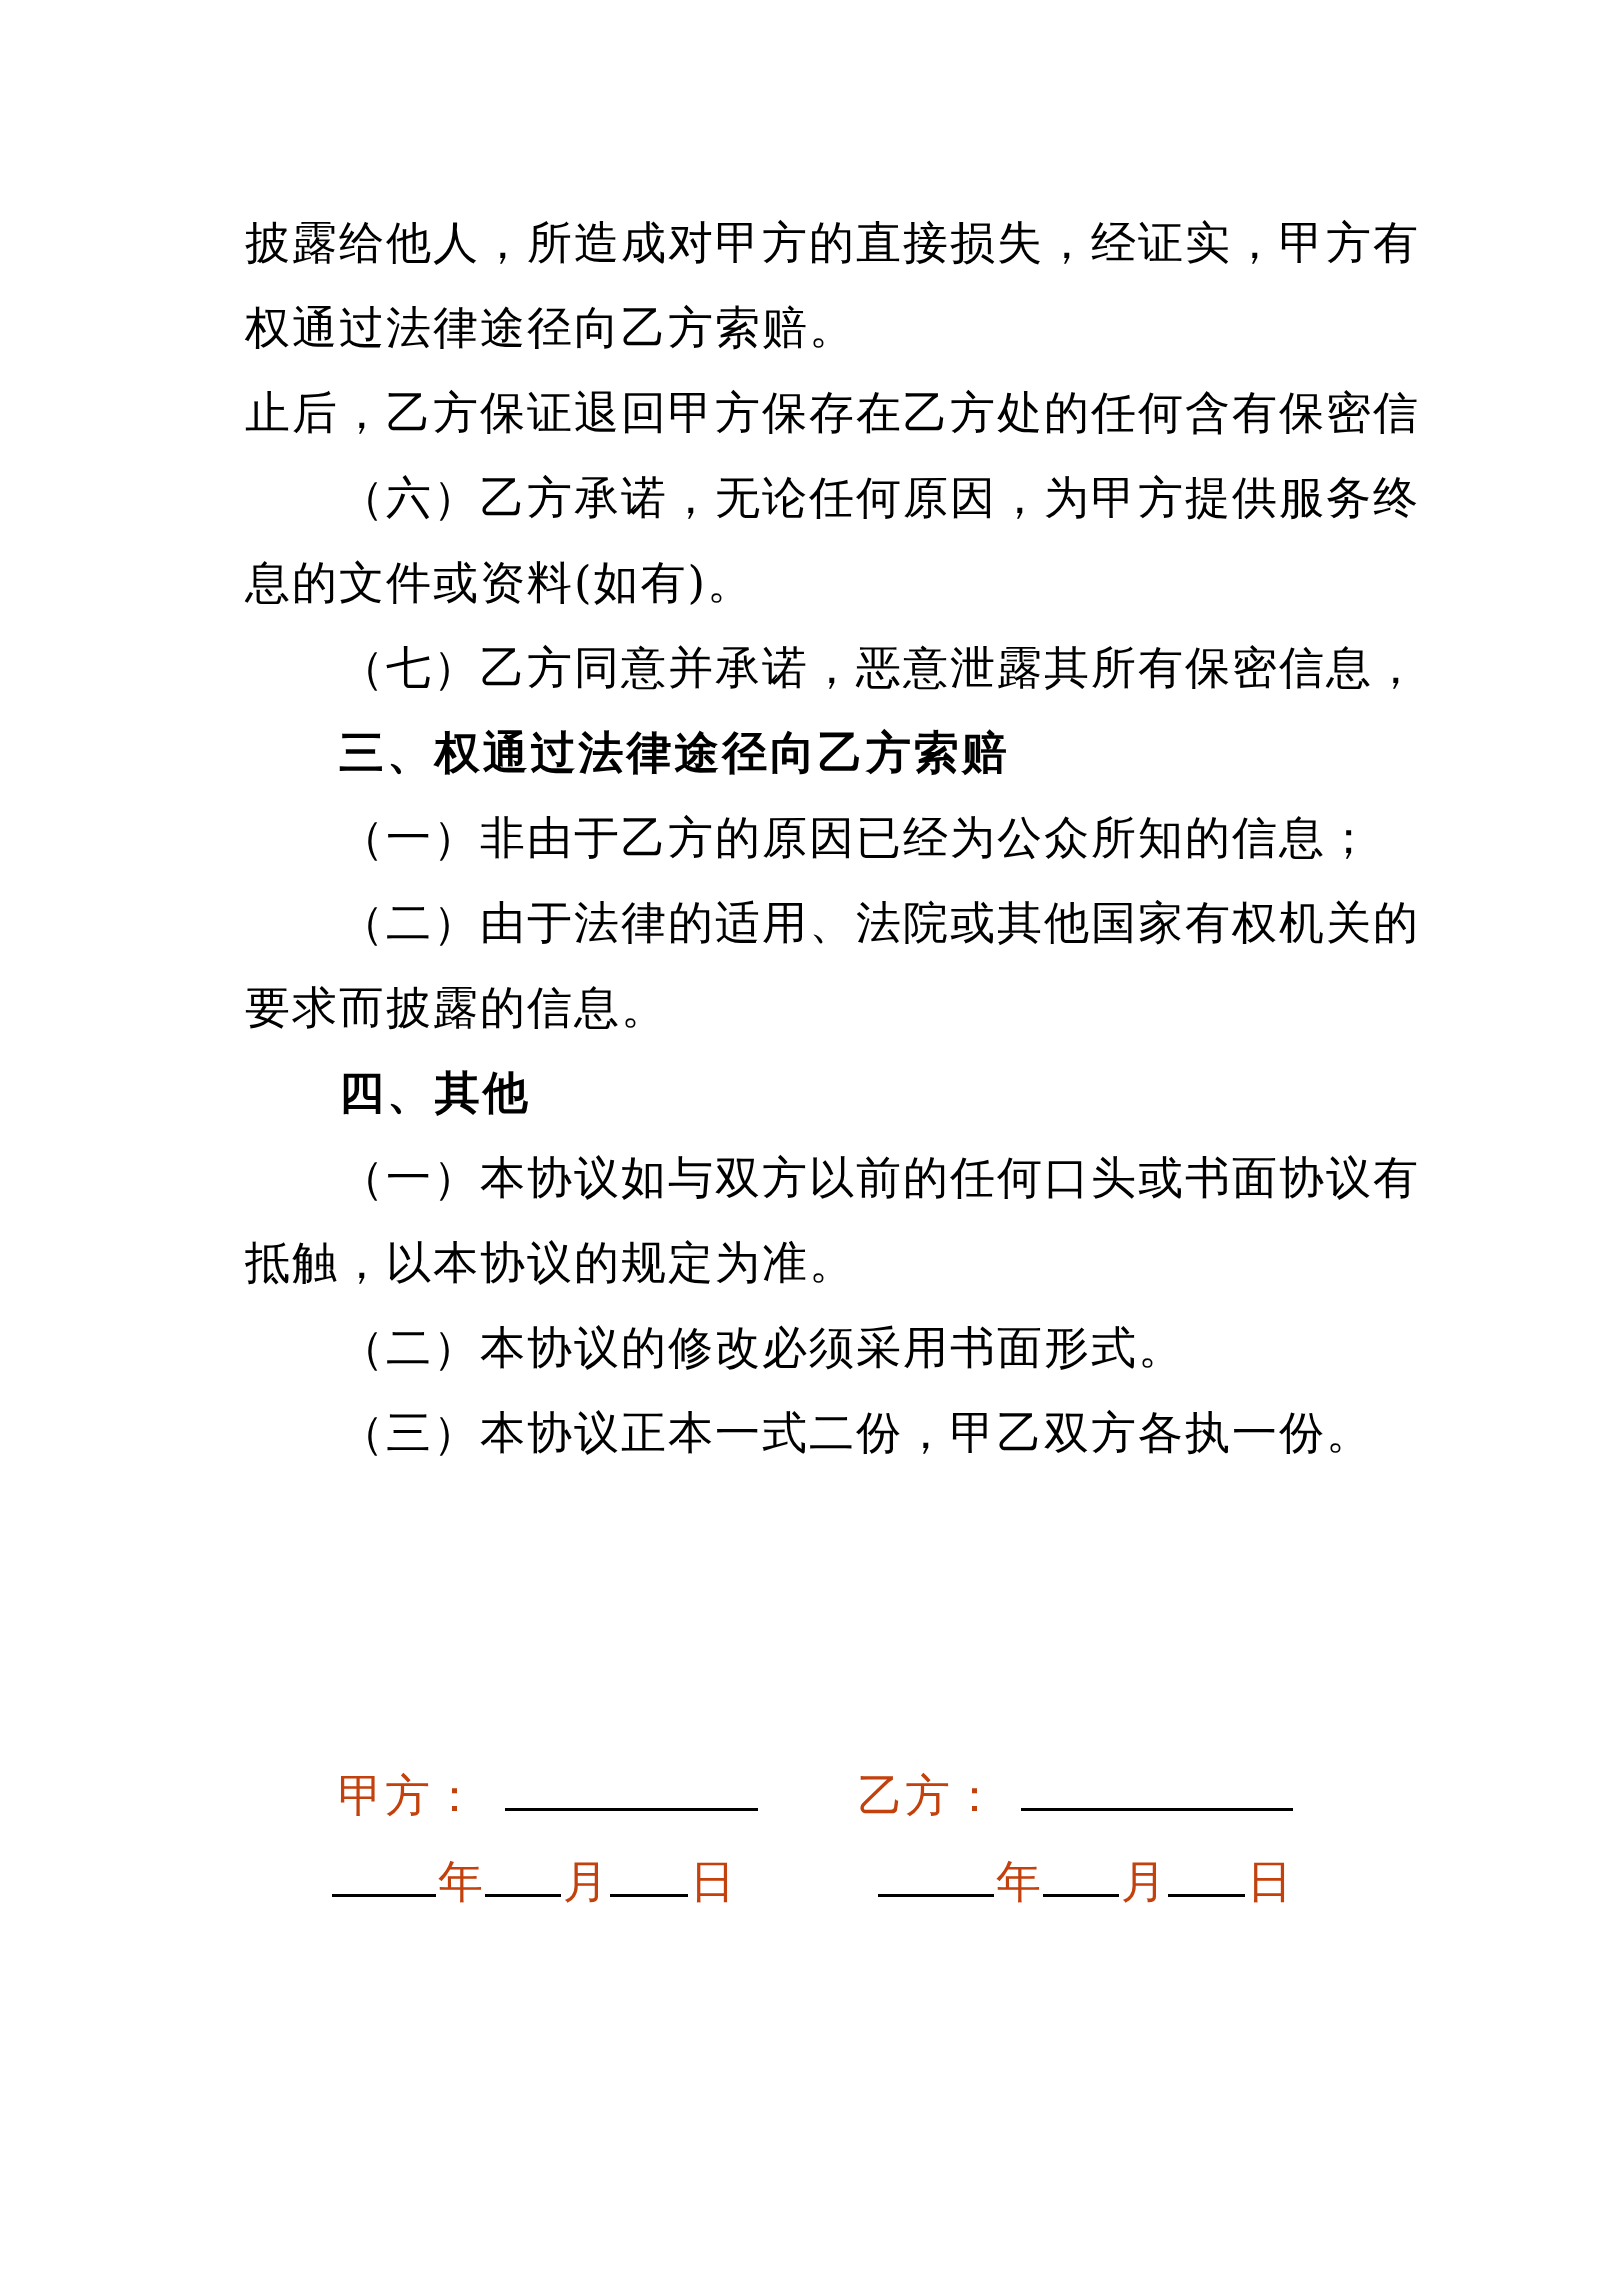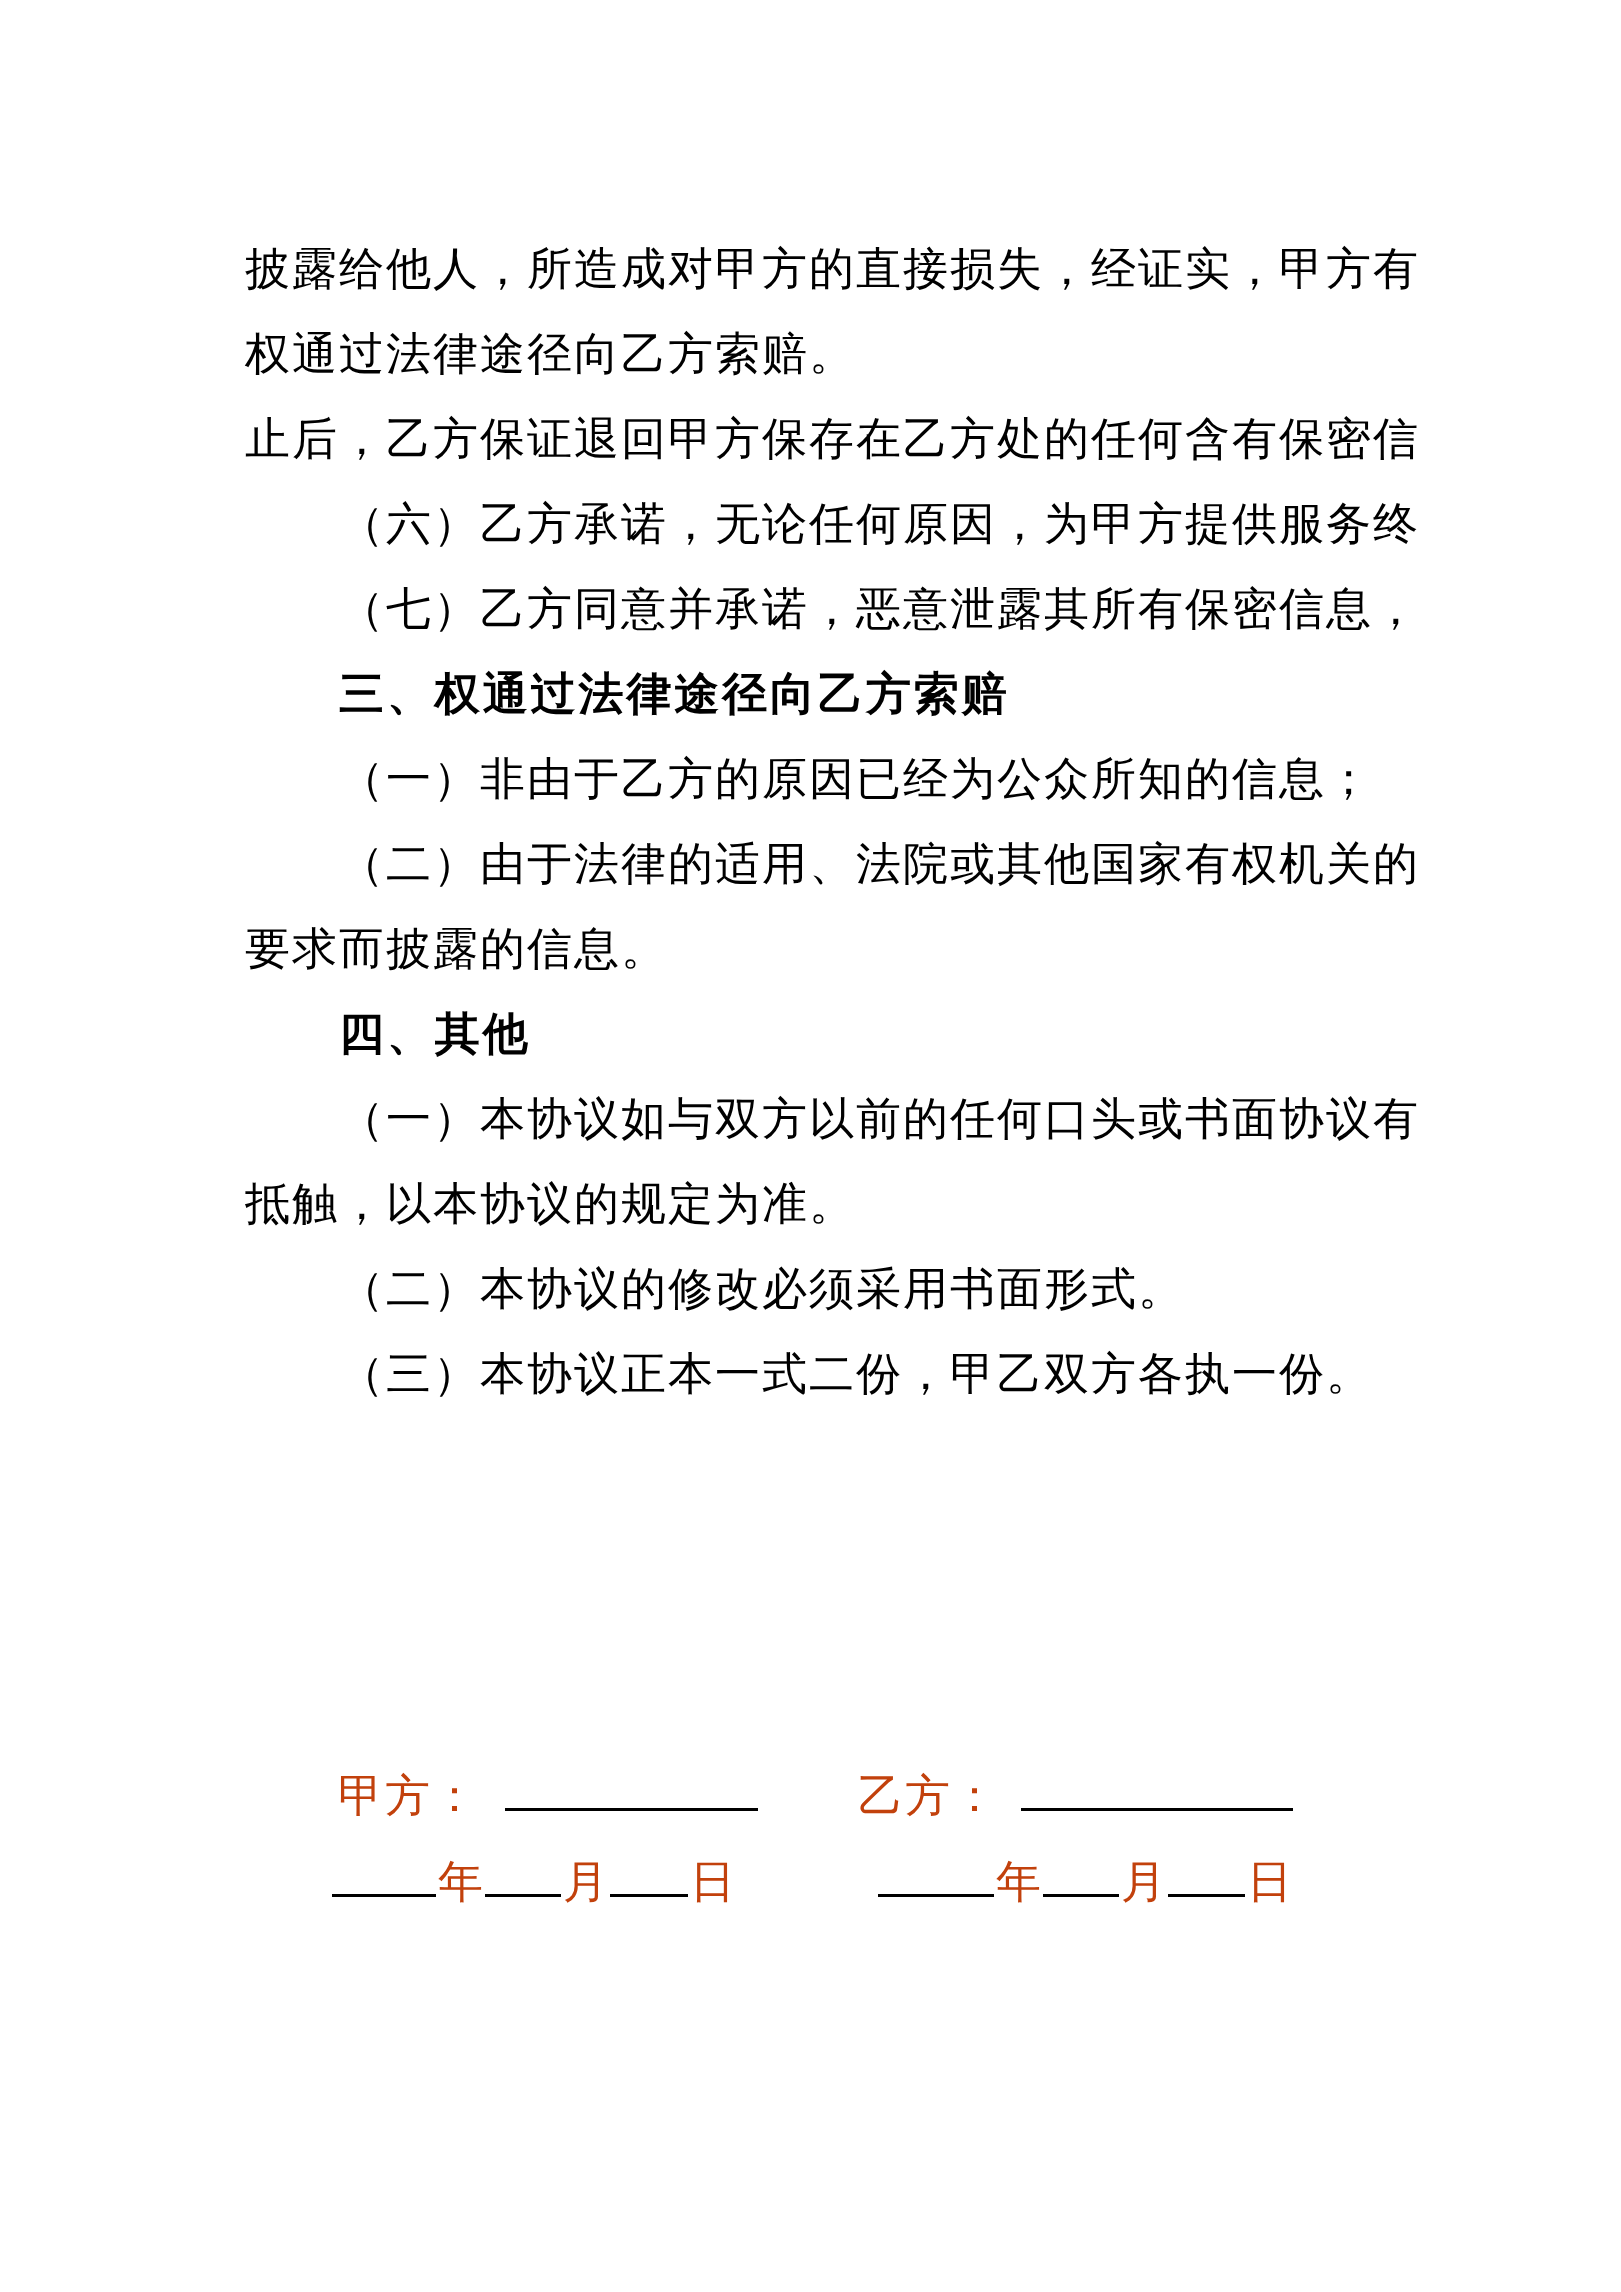--- a/index.html
+++ b/index.html
@@ -8,21 +8,21 @@
     width: 1621px;
     height: 2293px;
     background: #ffffff;
     color: #000000;
     overflow: hidden;
     font-family: "DejaVu Serif", serif;
   }
   .doc-lines {
     position: absolute;
     left: 0;
-    top: 226px;
+    top: 200px;
     width: 1472px;
   }
   .line {
     height: 85px;
     display: flex;
     align-items: center;
     padding-left: 245px;
     font-size: 45px;
     letter-spacing: 2px;
     white-space: pre;
@@ -61,20 +61,21 @@
 </head>
 <body>
 
 <div class="page">
 
   <div class="doc-lines">
     <div class="line">披露给他人，所造成对甲方的直接损失，经证实，甲方有</div>
     <div class="line">权通过法律途径向乙方索赔。</div>
     <div class="line">止后，乙方保证退回甲方保存在乙方处的任何含有保密信</div>
     <div class="line indent">（六）乙方承诺，无论任何原因，为甲方提供服务终</div>
+    <div class="line">息的文件或资料(如有)。</div>
     <div class="line indent">（七）乙方同意并承诺，恶意泄露其所有保密信息，</div>
     <div class="line indent heading">三、权通过法律途径向乙方索赔</div>
     <div class="line indent">（一）非由于乙方的原因已经为公众所知的信息；</div>
     <div class="line indent">（二）由于法律的适用、法院或其他国家有权机关的</div>
     <div class="line">要求而披露的信息。</div>
     <div class="line indent heading">四、其他</div>
     <div class="line indent">（一）本协议如与双方以前的任何口头或书面协议有</div>
     <div class="line">抵触，以本协议的规定为准。</div>
     <div class="line indent">（二）本协议的修改必须采用书面形式。</div>
     <div class="line indent">（三）本协议正本一式二份，甲乙双方各执一份。</div>

